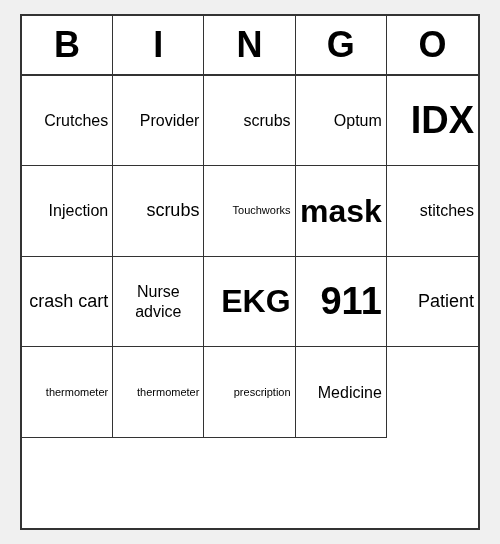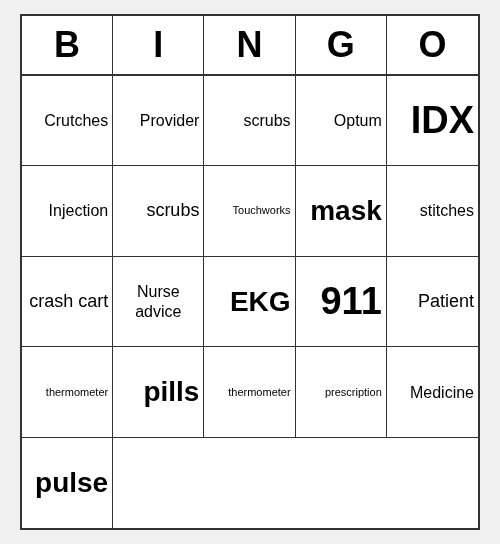--- a/index.html
+++ b/index.html
@@ -77,21 +77,21 @@
 
     .size-medium {
       font-size: 16px;
     }
 
     .size-large {
       font-size: 18px;
     }
 
     .size-xlarge {
-      font-size: 28px;
+      font-size: 32px;
       font-weight: bold;
     }
 
     .size-xxlarge {
       font-size: 38px;
       font-weight: bold;
     }
   </style>
 </head>
 <body>
@@ -147,28 +147,22 @@
       <div class="bingo-cell">
         <span class="cell-text size-xxlarge">911</span>
       </div>
       <div class="bingo-cell">
         <span class="cell-text size-large">Patient</span>
       </div>
       <div class="bingo-cell">
         <span class="cell-text size-small">thermometer</span>
       </div>
       <div class="bingo-cell">
-        <span class="cell-text size-xlarge">pills</span>
-      </div>
-      <div class="bingo-cell">
         <span class="cell-text size-small">thermometer</span>
       </div>
       <div class="bingo-cell">
         <span class="cell-text size-small">prescription</span>
       </div>
       <div class="bingo-cell">
         <span class="cell-text size-medium">Medicine</span>
       </div>
-      <div class="bingo-cell">
-        <span class="cell-text size-xlarge">pulse</span>
-      </div>
     </div>
 </div>
 
 </body></html>

